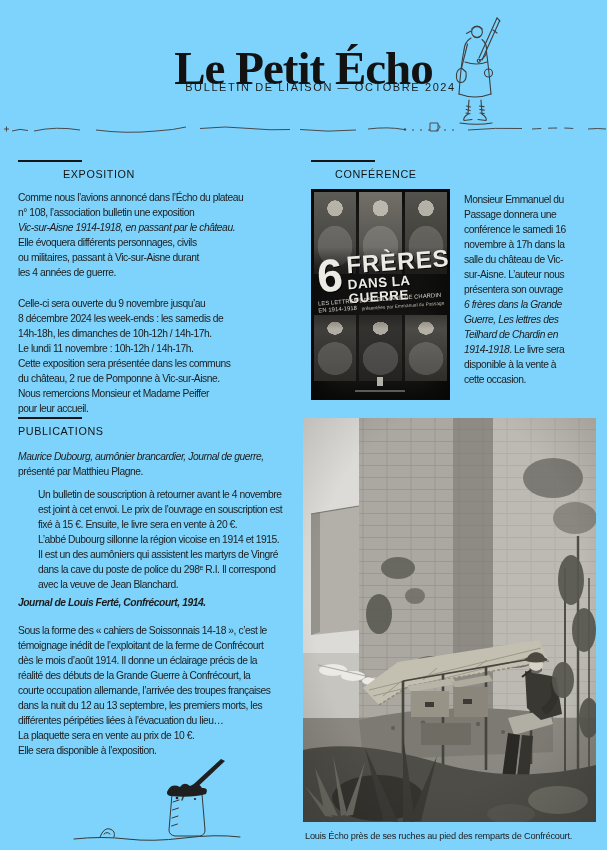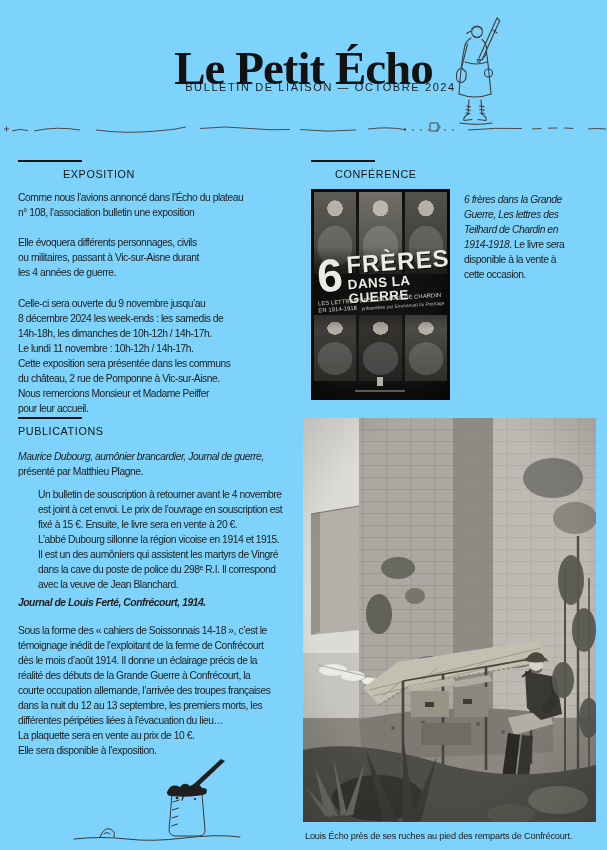--- a/index.html
+++ b/index.html
@@ -152,21 +152,21 @@
       <path d="M430,7 h8 v8 h-8 z M438,9 q4,1.5 0,4.5"></path>
       <circle cx="405" cy="13.5" r="1.2" fill="#4a4a4a" stroke="none"></circle>
     </g>
   </svg>
 
   <div class="col-left">
     <div class="sec-rule" style="left:18px; top:160px;"></div>
     <h2 class="sec-head" style="left:18px; top:168px;padding-left:45px;">EXPOSITION</h2>
     <p class="prose" style="left:18px; top:190px;"><span>Comme nous l’avions annoncé dans l’Écho du plateau
 n° 108, l’association bulletin une exposition
-</span><span>
+</span><span class="it">Vic-sur-Aisne 1914-1918, en passant par le château.</span><span>
 Elle évoquera différents personnages, civils
 ou militaires, passant à Vic-sur-Aisne durant
 les 4 années de guerre.</span></p>
     <p class="prose" style="left:18px; top:296px;"><span>Celle-ci sera ouverte du 9 novembre jusqu’au
 8 décembre 2024 les week-ends : les samedis de
 14h-18h, les dimanches de 10h-12h / 14h-17h.
 Le lundi 11 novembre : 10h-12h / 14h-17h.
 Cette exposition sera présentée dans les communs
 du château, 2 rue de Pomponne à Vic-sur-Aisne.
 Nous remercions Monsieur et Madame Peiffer
@@ -228,21 +228,28 @@
       <div class="cover-title">
         <div class="n6">6</div>
         <div class="t1">FRÈRES</div>
         <div class="t2">DANS LA GUERRE</div>
         <div class="sub">LES LETTRES DES TEILHARD DE CHARDIN EN 1914-1918</div>
         <div class="credit">présentées par Emmanuel du Passage</div>
       </div>
       <div class="pub-mark"></div>
     </div>
 
-    <p class="prose" style="left:464px; top:192px; width:140px;"><span class="it">6 frères dans la Grande
+    <p class="prose" style="left:464px; top:192px; width:140px;"><span>Monsieur Emmanuel du
+Passage donnera une
+conférence le samedi 16
+novembre à 17h dans la
+salle du château de Vic-
+sur-Aisne. L’auteur nous
+présentera son ouvrage
+</span><span class="it">6 frères dans la Grande
 Guerre, Les lettres des
 Teilhard de Chardin en
 1914-1918</span><span>. Le livre sera
 disponible à la vente à
 cette occasion.</span></p>
 
     <svg class="photo" width="293" height="404" viewBox="0 0 293 404">
       <defs>
         <pattern id="masonry" width="24" height="12" patternUnits="userSpaceOnUse">
           <path d="M0,11.5 H24 M12,0 V11.5" stroke="#6e6b65" stroke-width="0.6" fill="none"></path>

